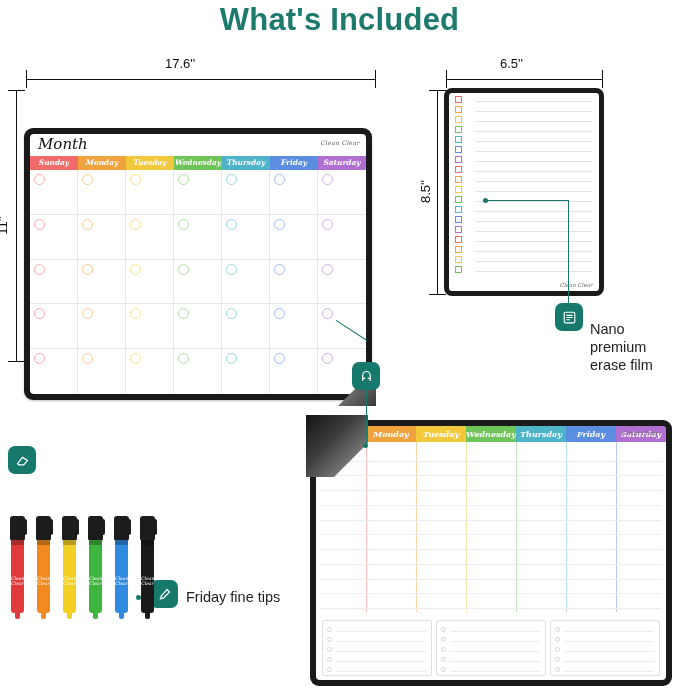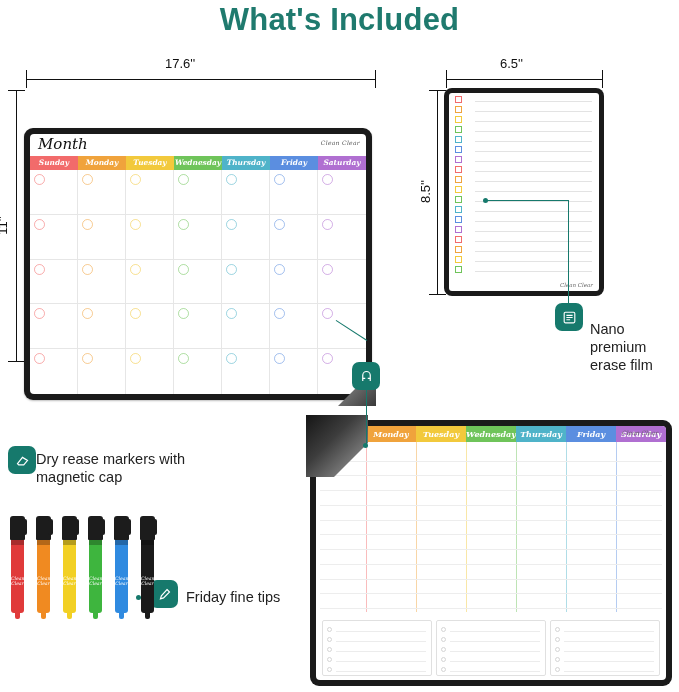--- a/index.html
+++ b/index.html
@@ -396,21 +396,20 @@
   </div>
   <div class="leader" style="left:366px;top:390px;width:1px;height:56px;"></div>
   <div class="leader" style="left:330px;top:340px;width:37px;height:1px;transform:rotate(33deg);transform-origin:right center;"></div>
   <div class="dotmark" style="left:363px;top:443px;"></div>
 
   <div class="badge" style="left:8px;top:446px;">
     <svg width="15" height="15" viewBox="0 0 24 24" fill="none" stroke="#ffffff" stroke-width="1.9">
       <path d="M4 17l8-10 8 5-6 7H6z"></path>
     </svg>
   </div>
-  <div class="lbl" style="left:36px;top:450px;width:180px;">Dry rease markers with magnetic cap</div>
 
   <div class="badge" style="left:150px;top:580px;">
     <svg width="15" height="15" viewBox="0 0 24 24" fill="none" stroke="#ffffff" stroke-width="1.9">
       <path d="M16 4l4 4-9.5 9.5-5 1.5 1.5-5z"></path>
     </svg>
   </div>
   <div class="lbl" style="left:186px;top:588px;width:130px;">Friday fine tips</div>
   <div class="leader" style="left:140px;top:597px;width:12px;height:1px;"></div>
   <div class="dotmark" style="left:136px;top:595px;"></div>
 

